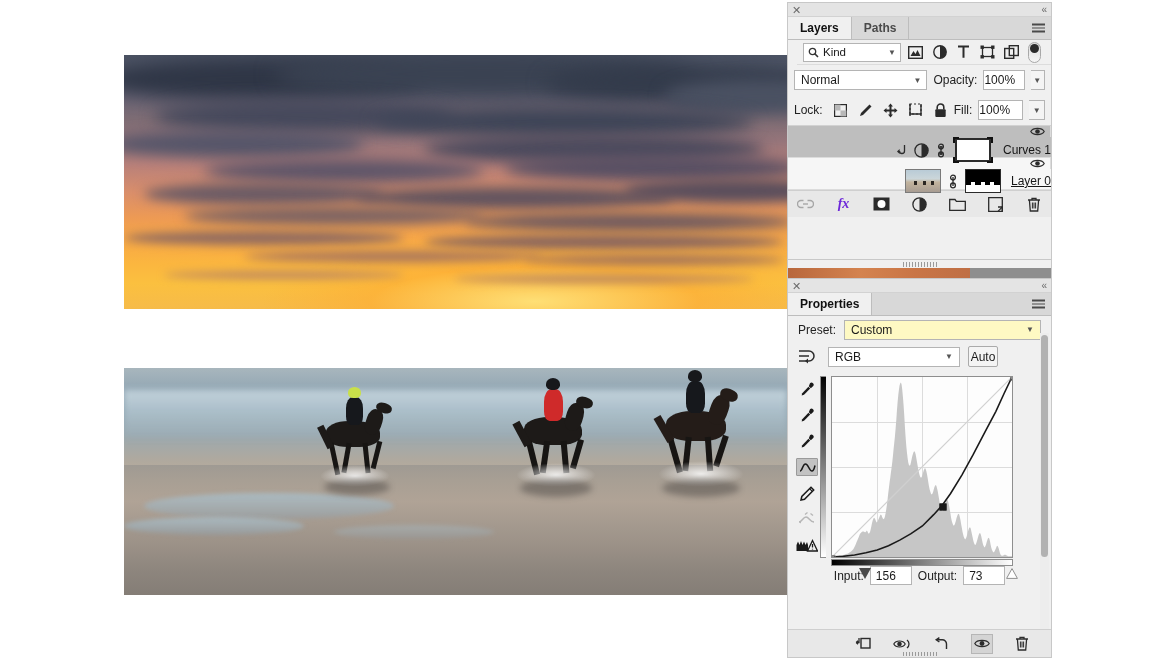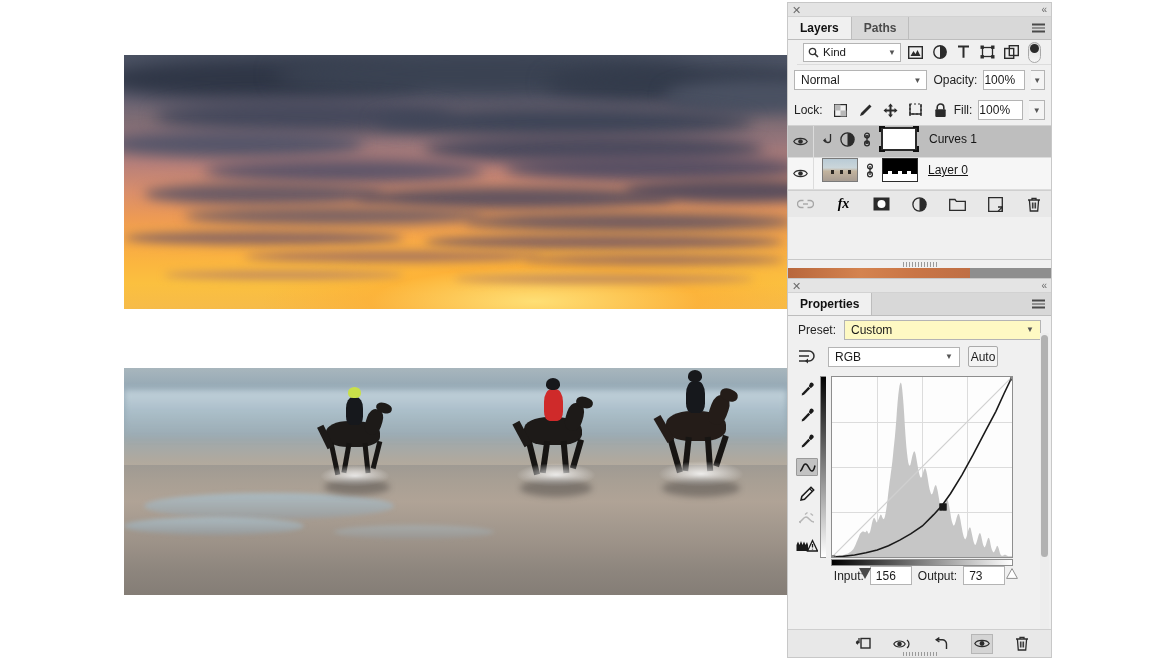--- a/index.html
+++ b/index.html
@@ -187,23 +187,23 @@
   .stepper {
     width: 16px; height: 20px; border: 1px solid #b4b4b4; border-left: none;
     background: #f4f4f4; display: flex; align-items: center; justify-content: center;
     font-size: 8px; color: #555; cursor: pointer;
   }
   .lock-icons { display: flex; align-items: center; gap: 10px; margin-left: 4px; }
   .lock-ic { width: 15px; height: 15px; display: flex; align-items: center; justify-content: center; cursor: pointer; }
 
   .layer-list { border-top: 1px solid #d2d2d2; }
   .layer-row {
-    height: 32px; display: flex; align-items: flex-start;
+    height: 32px; display: flex; align-items: flex-end;
     border-bottom: 1px solid #dcdcdc;
-    background: #f6f6f6; cursor: pointer;
+    background: #f6f6f6; cursor: pointer; flex-direction: column;
   }
   .layer-row.selected { background: #bebebe; }
   .eye-cell {
     width: 26px; height: 100%; display: flex; align-items: center; justify-content: center;
     border-right: 1px solid #dcdcdc; cursor: pointer;
   }
   .layer-mid { display: flex; align-items: center; gap: 6px; padding-left: 8px; flex: 1; }
   .thumb {
     width: 36px; height: 24px; border: 1px solid #7a7a7a; background: #fff;
     position: relative; overflow: hidden;
@@ -646,21 +646,21 @@
   </div>
 
   <div class="layers-bottom">
     <div class="lb-ic">
       <svg width="17" height="10" viewBox="0 0 17 10">
           <path d="M6 5 H11" stroke="#a6a6a6" stroke-width="1.4"></path>
           <path d="M6.5 1.5 H4 a3.5 3.5 0 0 0 0 7 H6.5 M10.5 1.5 H13 a3.5 3.5 0 0 1 0 7 H10.5" fill="none" stroke="#a6a6a6" stroke-width="1.4"></path>
         </svg>
     </div>
     <div class="lb-ic">
-      <span style="font-family:'Liberation Serif',serif;font-style:italic;font-weight:bold;font-size:14px;color:#000000;">fx</span>
+      <span style="font-family:'Liberation Serif',serif;font-style:italic;font-weight:bold;font-size:14px;color:#6d28d9;">fx</span>
     </div>
     <div class="lb-ic">
       <svg width="17" height="14" viewBox="0 0 17 14">
           <rect x="0.5" y="0.5" width="16" height="13" fill="#2b2b2b"></rect>
           <circle cx="8.5" cy="7" r="4" fill="#fff"></circle>
         </svg>
     </div>
     <div class="lb-ic">
       <svg width="15" height="15" viewBox="0 0 15 15">
           <circle cx="7.5" cy="7.5" r="6.6" fill="none" stroke="#2b2b2b" stroke-width="1.3"></circle>

